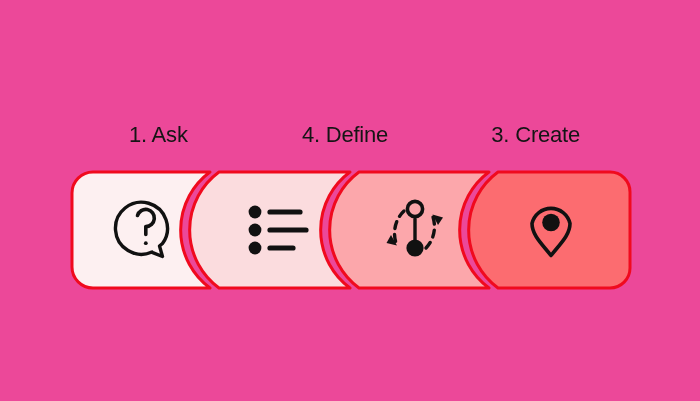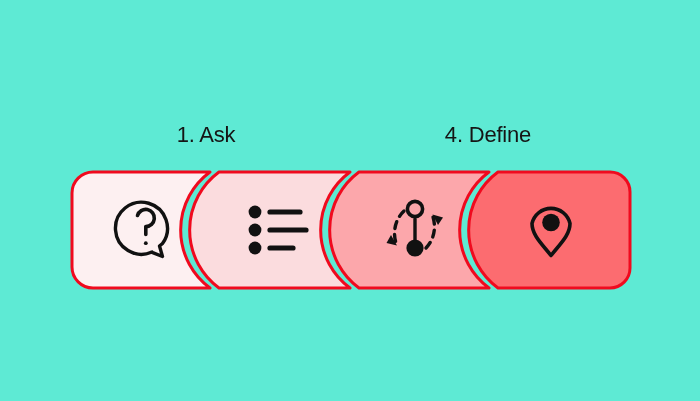--- a/index.html
+++ b/index.html
@@ -10,21 +10,21 @@
   body {
     width: 700px;
     height: 401px;
     font-family: "Liberation Sans", sans-serif;
     overflow: hidden;
   }
   #infographic {
     position: relative;
     width: 700px;
     height: 401px;
-    background: #5eead4;
+    background: #ec4899;
   }
   .labels-row {
     position: absolute;
     left: 72px;
     top: 118px;
     width: 556px;
     height: 34px;
     display: flex;
   }
   .step-label {
@@ -51,20 +51,21 @@
   }
 </style>
 </head>
 <body>
 
 <div id="infographic">
 
   <div class="labels-row">
     <div class="step-label label-slot-1">1. Ask</div>
     <div class="step-label label-slot-2">4. Define</div>
+    <div class="step-label label-slot-3">3. Create</div>
   </div>
 
   <svg class="stage-svg" viewBox="0 0 700 401">
 
     <g>
       <path d="M 93,172 L 210,172 A 72 72 0 0 0 210,288 L 93,288 A 21 21 0 0 1 72,267 L 72,193 A 21 21 0 0 1 93,172 Z" fill="#fdf0f1" stroke="#f00a1e" stroke-width="3" stroke-linejoin="round"></path>
       <g fill="none" stroke="#111111" stroke-width="3.4" stroke-linecap="round" stroke-linejoin="round">
         <path d="M 162.5,243.5 A 26 26 0 1 0 152,252 L 151.5,252.2 L 162.5,256.5 L 159.5,246 Z"></path>
         <path d="M 137.5,215.5 A 8.6 8.6 0 1 1 145.8,226.6 L 145.8,234.5" stroke-width="3.6"></path>
         <circle cx="145.8" cy="243.2" r="1.9" fill="#111111" stroke="none"></circle>

